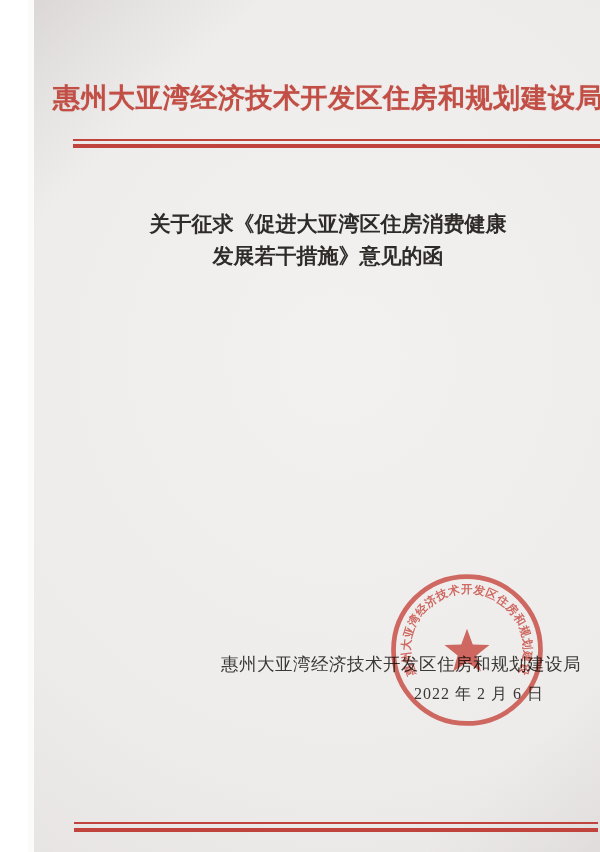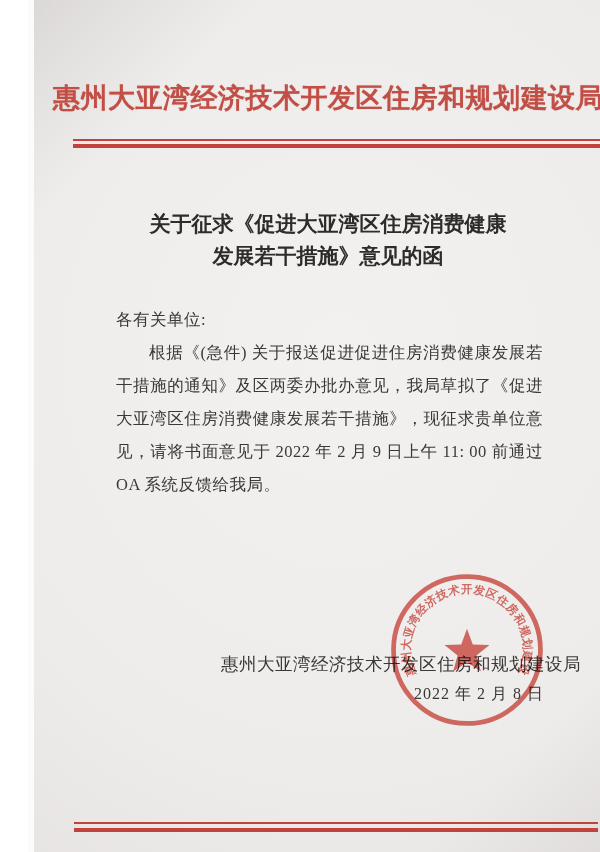--- a/index.html
+++ b/index.html
@@ -98,29 +98,25 @@
 
   <div class="rule rule-top-thin"></div>
   <div class="rule rule-top-thick"></div>
 
 
   <div class="title">
     <span>关于征求《促进大亚湾区住房消费健康</span><br>
     <span>发展若干措施》意见的函</span>
   </div>
 
-  <div class="body-block">
-    <div class="salutation">各有关单位:</div>
-    <div class="body-paragraph">根据《(急件) 关于报送促进促进住房消费健康发展若干措施的通知》及区两委办批办意见，我局草拟了《促进大亚湾区住房消费健康发展若干措施》，现征求贵单位意见，请将书面意见于 2022 年 2 月 9 日上午 11: 00 前通过 OA 系统反馈给我局。</div>
-  </div>
 
 
   <div class="signature">惠州大亚湾经济技术开发区住房和规划建设局</div>
 
-  <div class="date">2022 年 2 月 8 日</div>
+  <div class="date">2022 年 2 月 6 日</div>
 
   <div class="seal">
     <svg viewBox="0 0 200 200">
       <defs>
         <path id="sealArc" d="M 34.8,130.4 A 72,72 0 1 1 165.2,130.4" fill="none"></path>
       </defs>
       <circle cx="100" cy="100" r="93" fill="none" stroke="#d6564d" stroke-width="6"></circle>
       <text font-size="14.5" letter-spacing="0.7" fill="#d6564d" font-weight="700" font-family="Liberation Serif, DejaVu Serif, serif">
         <textPath href="#sealArc" startOffset="0">惠州大亚湾经济技术开发区住房和规划建设局</textPath>
       </text>

